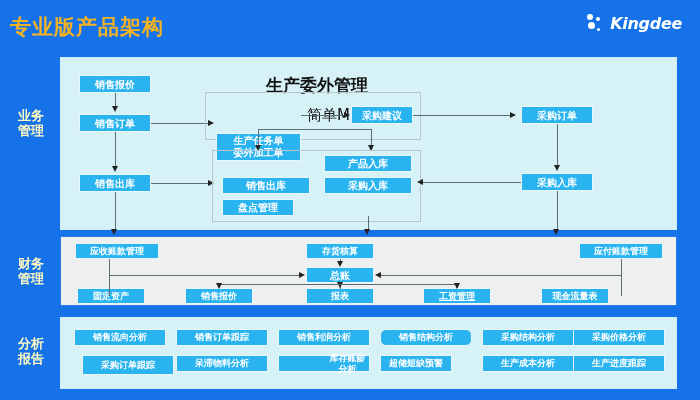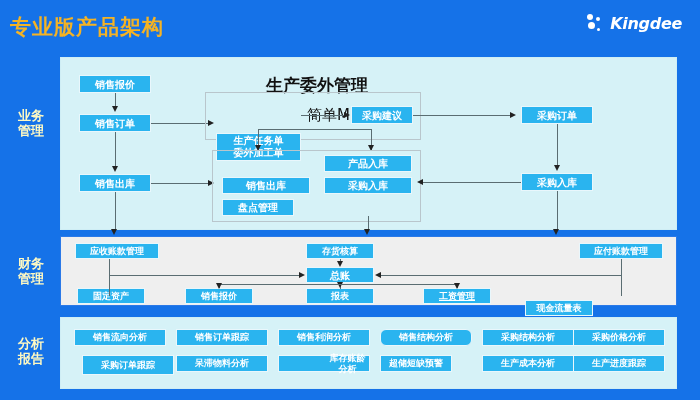--- a/index.html
+++ b/index.html
@@ -172,21 +172,21 @@
     <div class="node small" style="left:14px;top:6px;width:84px;height:16px;">应收账款管理</div>
     <div class="node small" style="left:245px;top:6px;width:68px;height:16px;">存货核算</div>
     <div class="node small" style="left:518px;top:6px;width:84px;height:16px;">应付账款管理</div>
 
     <div class="node" style="left:245px;top:30px;width:68px;height:16px;">总账</div>
 
     <div class="node small" style="left:16px;top:51px;width:68px;height:16px;">固定资产</div>
     <div class="node small" style="left:124px;top:51px;width:68px;height:16px;">销售报价</div>
     <div class="node small" style="left:245px;top:51px;width:68px;height:16px;">报表</div>
     <div class="node small" style="left:362px;top:51px;width:68px;height:16px;text-decoration:underline;">工资管理</div>
-    <div class="node small" style="left:464px;top:51px;width:68px;height:16px;margin-top:12px;">现金流量表</div>
+    <div class="node small" style="left:480px;top:51px;width:68px;height:16px;">现金流量表</div>
 
     <div class="ln lnv" style="left:279px;top:22px;height:4px;"></div>
     <div class="arw down" style="left:275.5px;top:24px;"></div>
 
     <div class="ln lnv" style="left:48px;top:22px;height:37px;"></div>
     <div class="ln lnh" style="left:48px;top:38px;width:190px;"></div>
     <div class="arw right" style="left:238px;top:34.5px;"></div>
 
     <div class="ln lnv" style="left:560px;top:22px;height:37px;"></div>
     <div class="ln lnh" style="left:320px;top:38px;width:240px;"></div>

